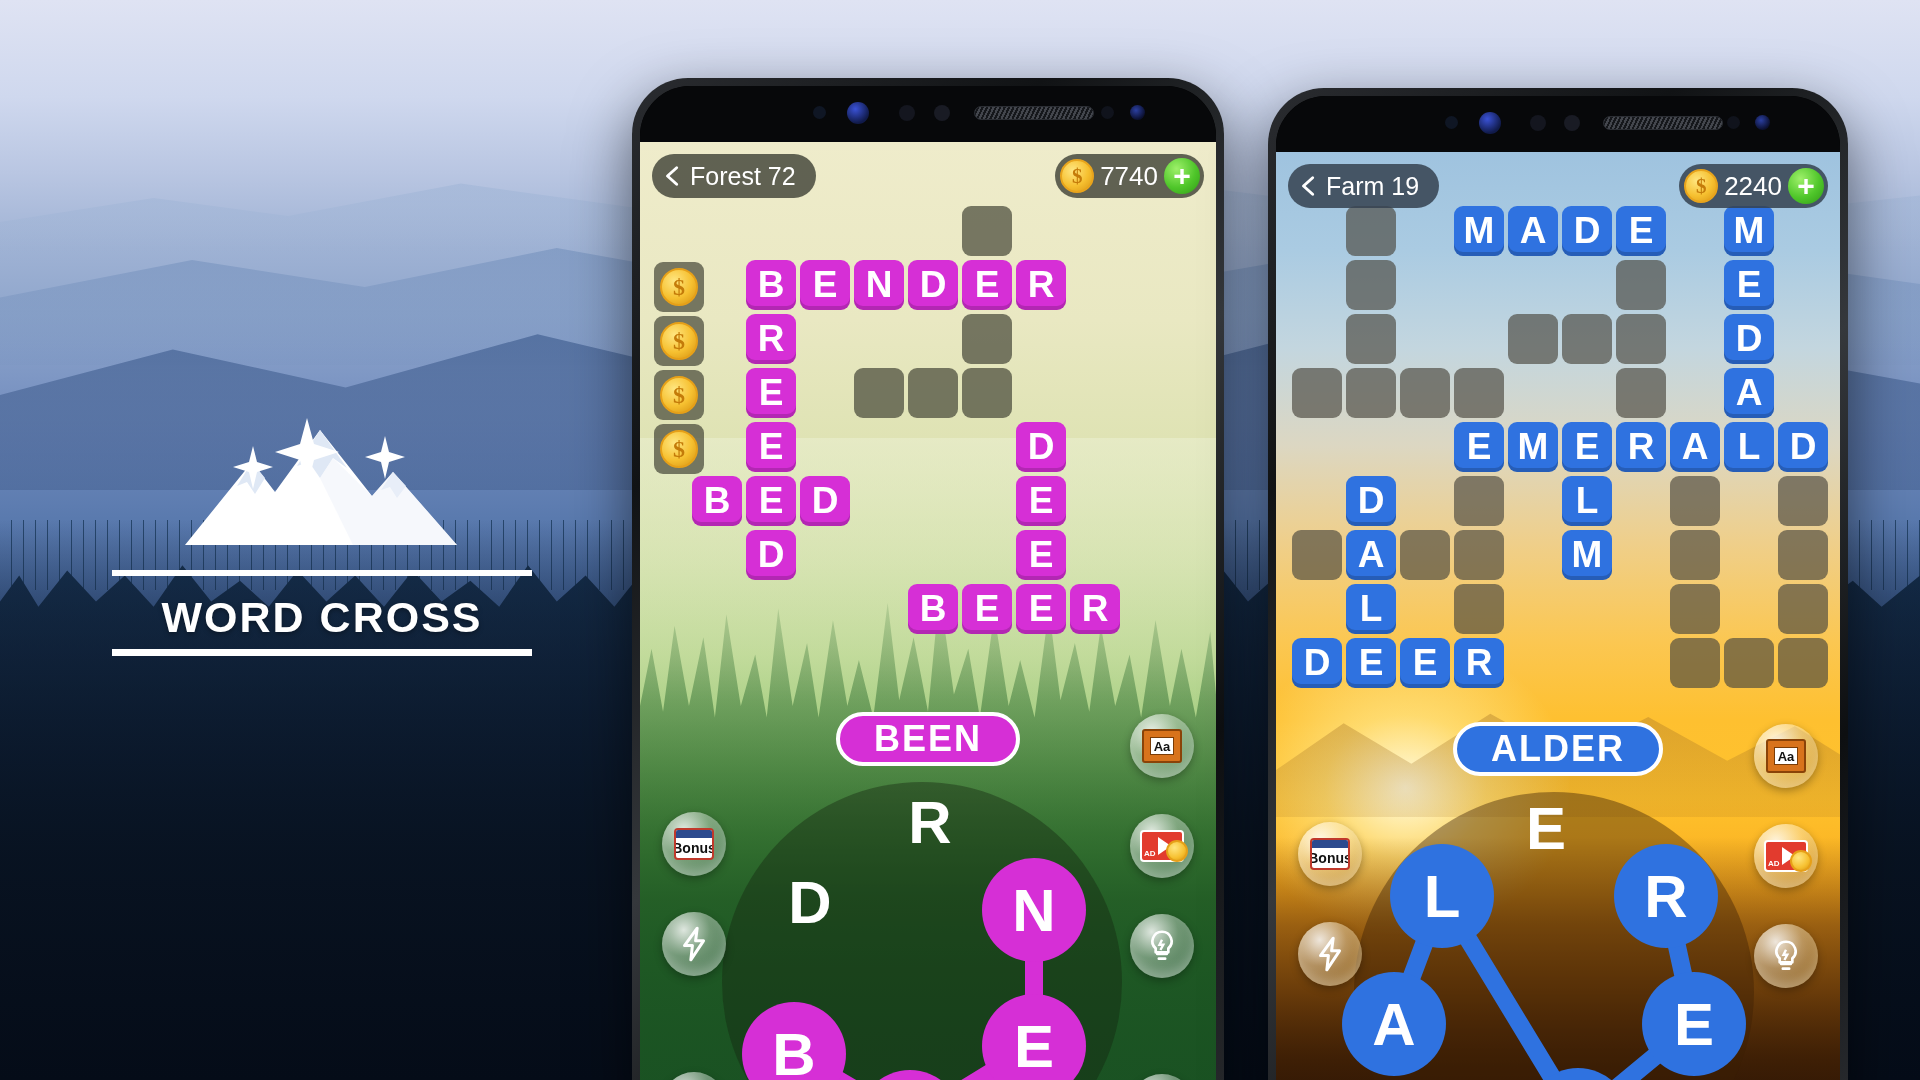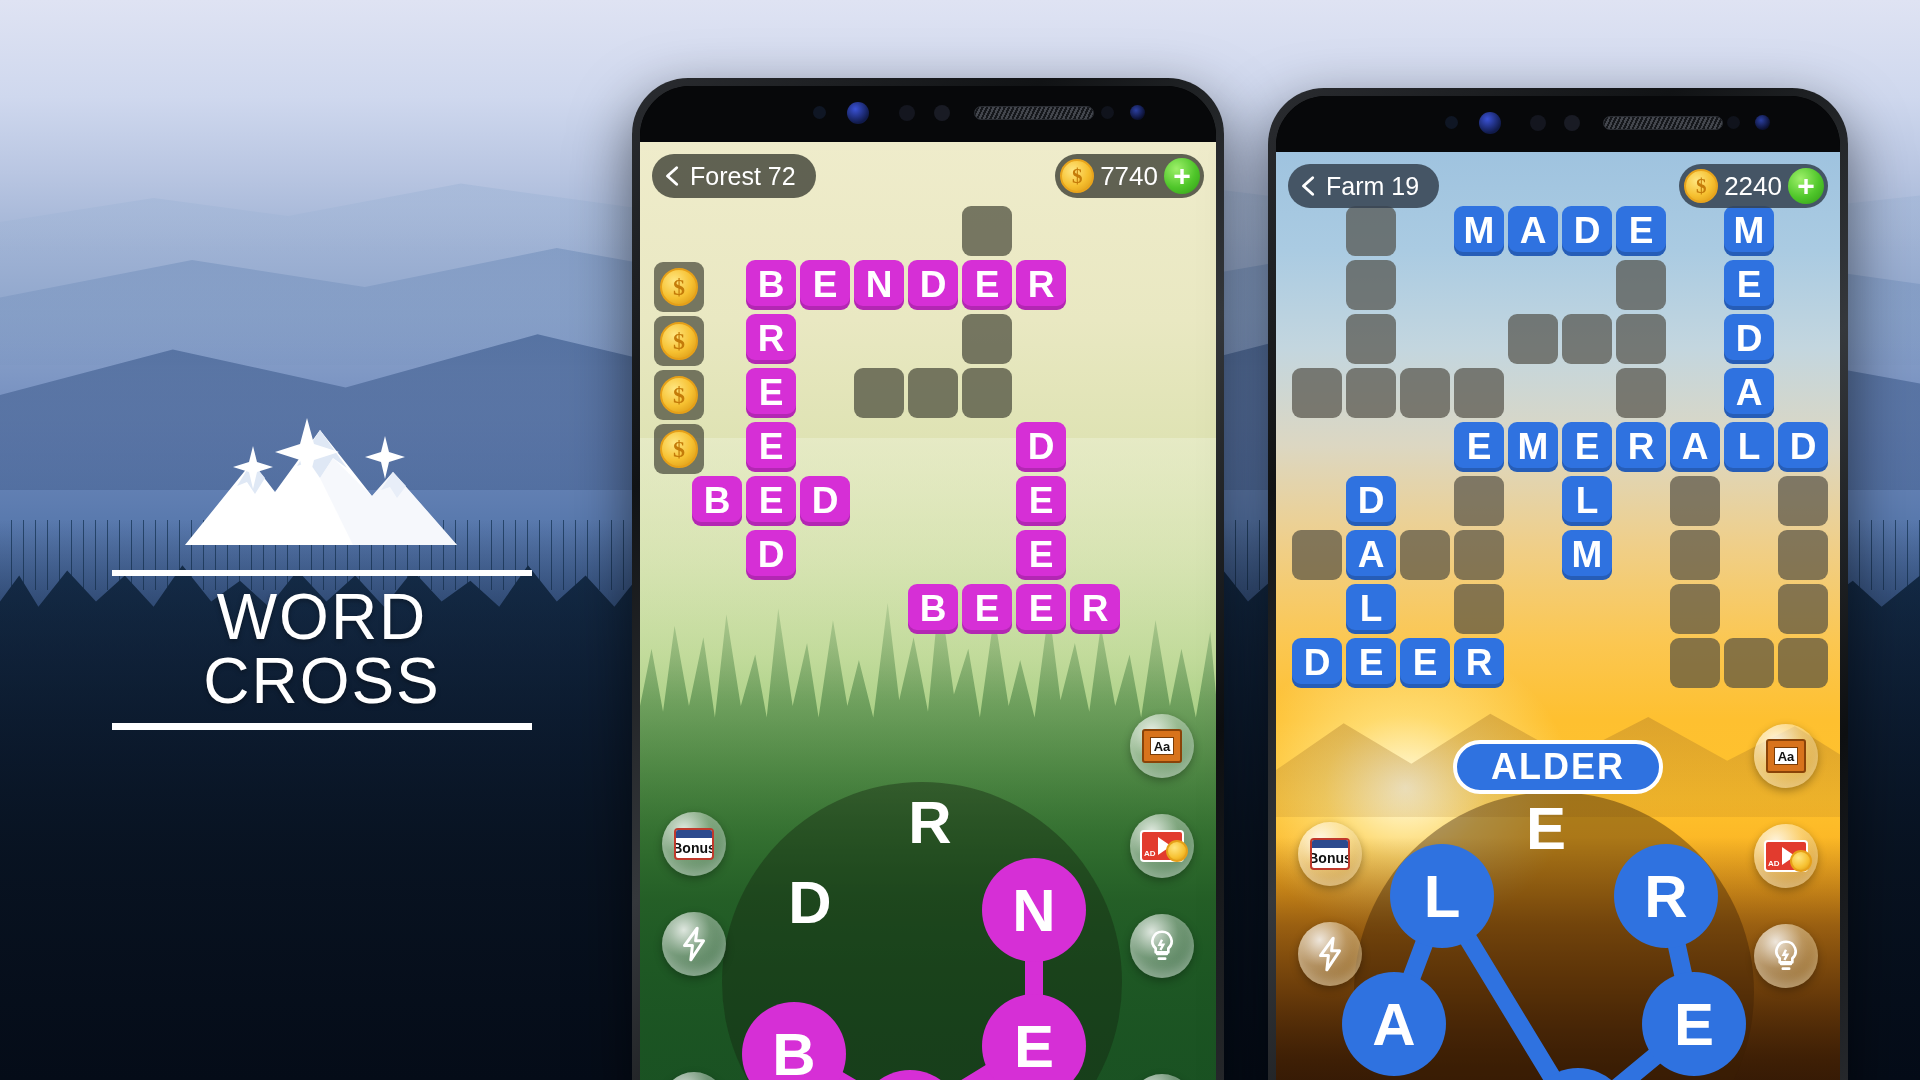--- a/index.html
+++ b/index.html
@@ -46,22 +46,22 @@
     background:linear-gradient(180deg,#16304e 0%,#0c1e36 45%,#050d1a 100%);
     clip-path:polygon(0 8%,1% 3%,2% 9%,3.5% 2%,5% 8%,6.5% 3%,8% 9%,9.5% 1%,11% 8%,12.5% 4%,14% 9%,15.5% 2%,17% 8%,18.5% 3%,20% 9%,21.5% 2%,23% 8%,24.5% 4%,26% 9%,27.5% 1%,29% 8%,30.5% 3%,32% 9%,33.5% 2%,35% 8%,36.5% 4%,38% 9%,39.5% 1%,41% 8%,42.5% 3%,44% 9%,45.5% 2%,47% 8%,48.5% 4%,50% 9%,51.5% 1%,53% 8%,54.5% 3%,56% 9%,57.5% 2%,59% 8%,60.5% 4%,62% 9%,63.5% 1%,65% 8%,66.5% 3%,68% 9%,69.5% 2%,71% 8%,72.5% 4%,74% 9%,75.5% 1%,77% 8%,78.5% 3%,80% 9%,81.5% 2%,83% 8%,84.5% 4%,86% 9%,87.5% 1%,89% 8%,90.5% 3%,92% 9%,93.5% 2%,95% 8%,96.5% 4%,98% 9%,100% 3%,100% 100%,0 100%); }
 
   
   .logo {
     position:absolute; left:112px; top:400px; width:420px; text-align:center;
     color:#fff;
   }
   .logo svg { display:block; margin:0 auto; }
   .logo-title {
-    font-size:64px; font-weight:normal; letter-spacing:2px; line-height:1;
-    margin-top:9px; text-shadow:0 2px 5px rgba(0,0,0,.35);
+    font-size:43px; font-weight:bold; letter-spacing:2px; line-height:1;
+    margin-top:20px; text-shadow:0 2px 5px rgba(0,0,0,.35);
   }
   .logo-rule { height:7px; background:#fff; margin:10px auto 0; width:100%; }
   .logo-rule.top { margin:0 auto 8px; height:6px; }
 
   
   .phone {
     position:absolute;
     border-radius:56px;
     background:linear-gradient(135deg,#2a2c30 0%,#111315 25%,#35383c 50%,#0d0f11 75%,#2a2c30 100%);
     padding:8px;
@@ -186,21 +186,21 @@
     color:#c47b09; font-weight:bold; font-family:"Liberation Serif",serif;
   }
 
   
   .word-bar {
     position:absolute; z-index:5; left:50%; transform:translateX(-50%);
     height:54px; border-radius:27px; background:#d62fd6; border:4px solid #fff;
     display:flex; align-items:center; justify-content:center;
     padding:0 34px; color:#fff; font-size:36px; font-weight:bold; letter-spacing:2px;
   }
-  #phone-farm .word-bar { background:#2f72e0;margin-top:18px; }
+  #phone-farm .word-bar { background:#2f72e0; }
 
   
   .wheel {
     position:absolute; z-index:3; border-radius:50%;
     background:rgba(20,34,16,.40);
   }
   #phone-farm .wheel { background:rgba(60,32,4,.42); }
   .wheel-svg { position:absolute; inset:0; z-index:4; }
   .wl {
     position:absolute; z-index:5; display:flex; align-items:center; justify-content:center;
@@ -377,20 +377,21 @@
             <div class="cell blank" style="width: 50px; height: 50px; margin-right: 4px;"></div>
             <div class="cell blank" style="width: 50px; height: 50px; margin-right: 4px;"></div>
             <div class="cell blank" style="width: 50px; height: 50px; margin-right: 4px;"></div>
             <div class="cell letter" style="width: 50px; height: 50px; margin-right: 4px; font-size: 37px;">B</div>
             <div class="cell letter" style="width: 50px; height: 50px; margin-right: 4px; font-size: 37px;">E</div>
             <div class="cell letter" style="width: 50px; height: 50px; margin-right: 4px; font-size: 37px;">E</div>
             <div class="cell letter" style="width: 50px; height: 50px; margin-right: 4px; font-size: 37px;">R</div>
           </div>
         </div>
 
+    <div class="word-bar" style="top:570px;">BEEN</div>
 
     <div class="wheel" id="wheel-forest" style="left:82px; top:640px; width:400px; height:400px;">
           <svg class="wheel-svg" viewBox="0 0 400 400">
             <path d="M72 272 L188 340 L312 264 L312 128 " fill="none" stroke="#d62fd6" stroke-width="18" stroke-linecap="round" stroke-linejoin="round"></path>
           </svg>
           <div class="wl" style="left: 88px; top: 120px;">D</div>
           <div class="wl" style="left: 208px; top: 40px;">R</div>
           <div class="wl sel" style="left: 312px; top: 128px;">N</div>
           <div class="wl sel" style="left: 72px; top: 272px;">B</div>
           <div class="wl sel" style="left: 188px; top: 340px;">E</div>

